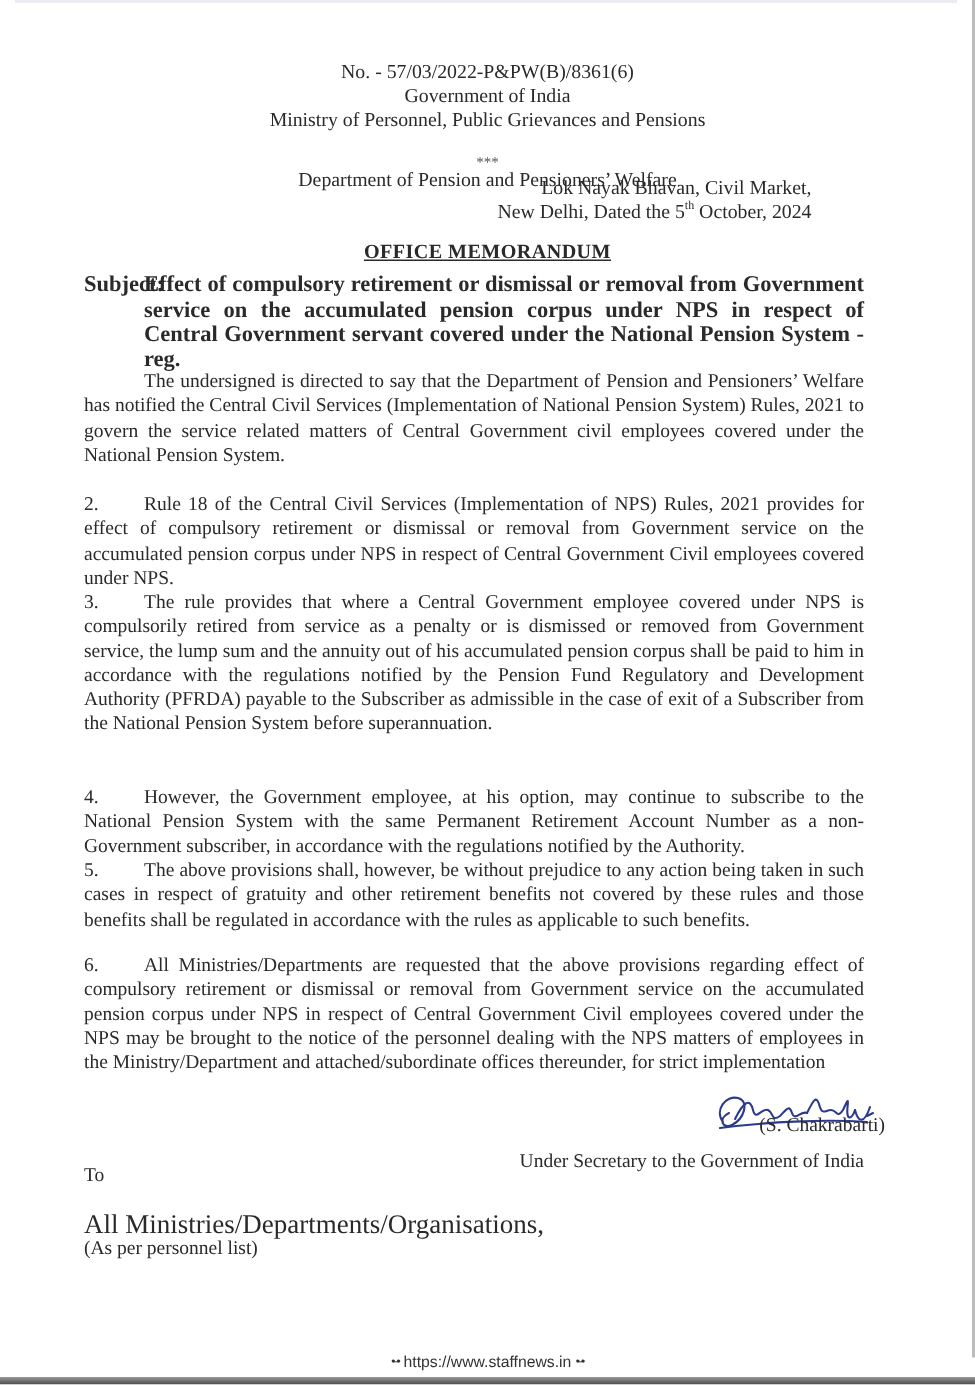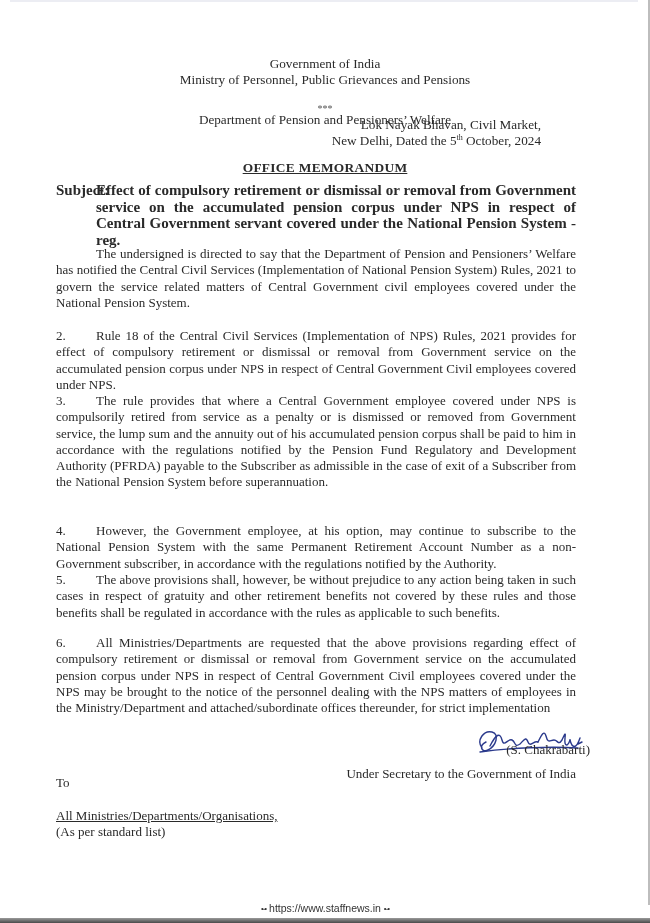--- a/index.html
+++ b/index.html
@@ -41,33 +41,34 @@
     .p3 { top: 393px; }
     .p4 { top: 523px; }
     .p5 { top: 572px; }
     .p6 { top: 635px; }
 
     .signature { left: 470px; top: 726px; width: 130px; height: 32px; }
     .sig-name { right: 60px; top: 742px; font-size: 13px; line-height: 16px; }
     .sig-desig { right: 74px; top: 756px; font-size: 13px; line-height: 16px; margin-top: 10px; }
 
     .to { left: 56px; top: 775px; font-size: 13px; }
-    .to-1 { left: 56px; top: 808px; font-size: 13px; line-height: 16px; text-decoration: underline; }
+    .to-1 { left: 56px; top: 808px; font-size: 18px; line-height: 16px; }
     .to-2 { left: 56px; top: 824px; font-size: 13px; line-height: 16px; }
 
     .footer { top: 902px; left: 0; width: 650px; text-align: center; font-family: "Liberation Sans", "DejaVu Sans", sans-serif; font-size: 10.5px; color: #333; }
     .footer .dots { font-size: 8px; letter-spacing: -1px; vertical-align: 1px; }
   </style>
 </head>
 <body>
 
 <div class="page">
   <div class="top-edge"></div>
   <div class="right-edge"></div>
 
+  <div class="abs center hdr-no">No. - 57/03/2022-P&amp;PW(B)/8361(6)</div>
   <div class="abs center hdr-goi">Government of India</div>
   <div class="abs center hdr-ministry">Ministry of Personnel, Public Grievances and Pensions</div>
   <div class="abs center hdr-dept">Department of Pension and Pensioners’ Welfare</div>
   <div class="abs center hdr-stars">***</div>
 
   <div class="abs addr addr1">Lok Nayak Bhavan, Civil  Market,</div>
   <div class="abs addr addr2"><span>New Delhi, Dated the  5</span><sup>th</sup><span> October, 2024</span></div>
 
   <div class="abs om-title">OFFICE MEMORANDUM</div>
 
@@ -90,21 +91,21 @@
       <path d="M68 16 C 72 8, 74 4, 76 10 C 78 18, 80 14, 84 14 C 88 14, 88 20, 92 14 C 94 10, 96 4, 95 12 C 94 22, 98 20, 100 14"></path>
       <path d="M100 14 C 102 22, 106 24, 110 12 M108 18 L 112 16"></path>
       <path d="M10 26 C 40 22, 80 20, 108 22"></path>
     </g>
   </svg>
   <div class="abs sig-name">(S. Chakrabarti)</div>
   <div class="abs sig-desig">Under Secretary to the Government of India</div>
 
   <div class="abs to">To</div>
   <div class="abs to-1">All Ministries/Departments/Organisations,</div>
-  <div class="abs to-2">(As per standard list)</div>
+  <div class="abs to-2">(As per personnel list)</div>
 
   <div class="abs footer">
     <span class="dots">•-•</span>
     <span>https://www.staffnews.in</span>
     <span class="dots">•-•</span>
   </div>
 
   <div class="bottom-edge"></div>
 </div>
 

